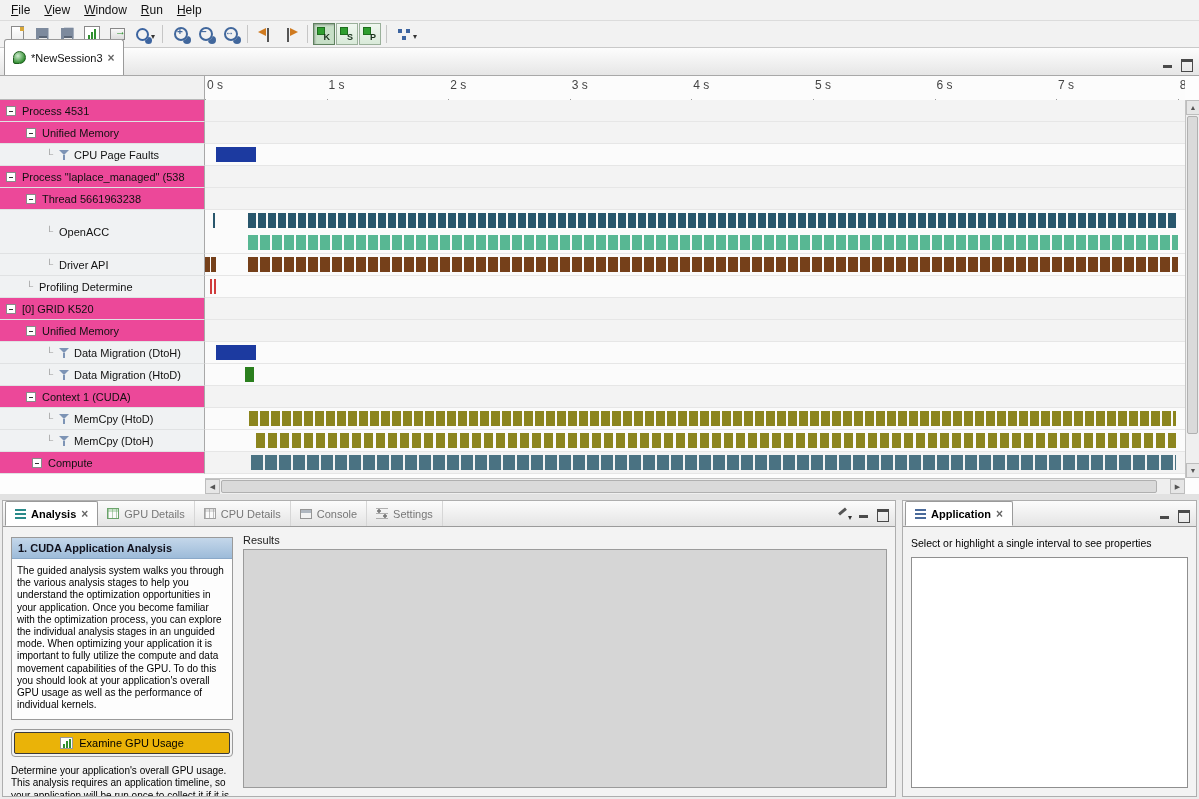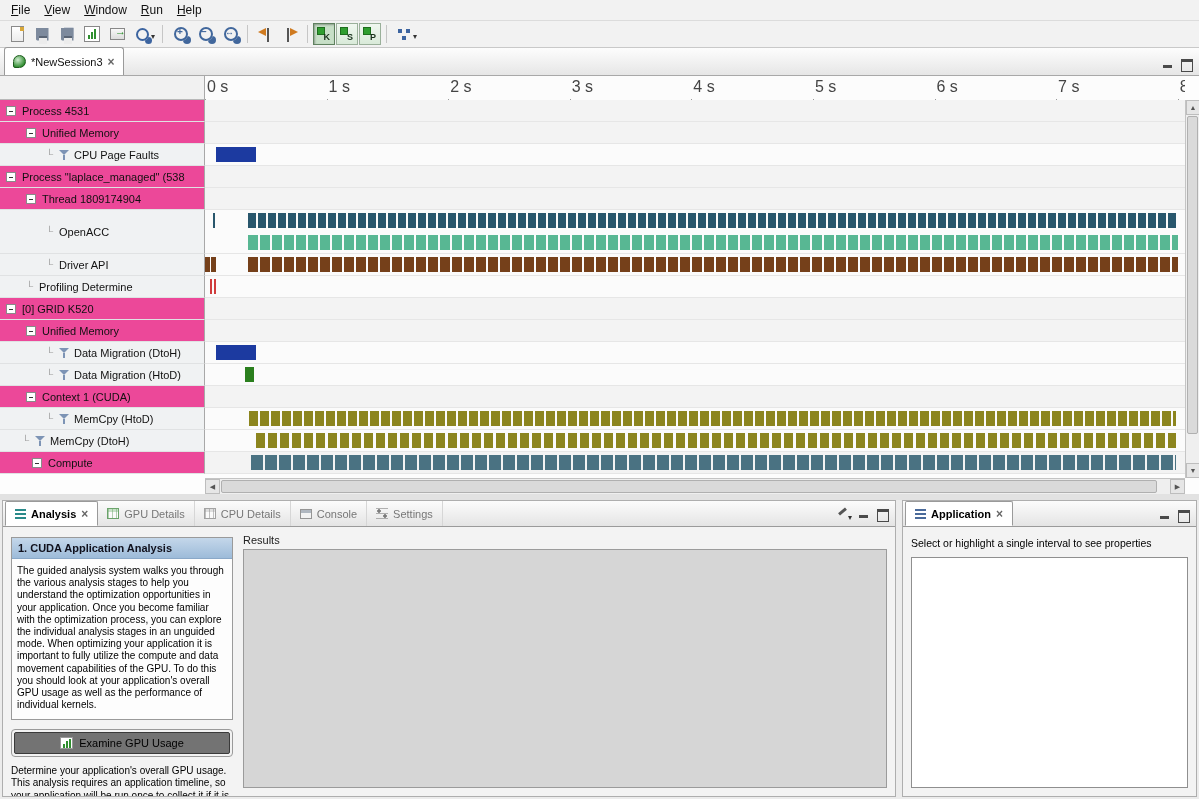--- a/index.html
+++ b/index.html
@@ -58,39 +58,39 @@
   .ic-kernel-toggle-button::before, .ic-stream-toggle-button::before, .ic-process-toggle-button::before {
     content:""; position:absolute; top:3px; left:3px; width:6px; height:6px; background:#2f9e2f; border:1px solid #1d6e1d; }
   .ic-analysis-menu-button { width:27px; }
   .ic-analysis-menu-button::before { content:""; position:absolute; left:5px; top:5px; width:4px; height:4px; background:#3c64a0;
     box-shadow:8px 0 0 #3c64a0, 4px 7px 0 #3c64a0; }
   .ic-analysis-menu-button::after { content:"\25BE"; position:absolute; right:1px; bottom:3px; font-size:8px; color:#333; }
   
   .session-tabbar { position:absolute; top:48px; left:0; right:0; height:28px;
     background:linear-gradient(#fdfdfd,#e6e6e6); border-bottom:1px solid #a8a8a8;
     display:flex; align-items:flex-end; justify-content:space-between; }
-  .session-tab { display:flex; align-items:center; gap:5px; height:28px; margin-left:4px; padding:0 8px;
+  .session-tab { display:flex; align-items:center; gap:5px; height:36px; margin-left:4px; padding:0 8px;
     background:#fff; border:1px solid #9a9a9a; border-bottom:none; border-radius:3px 3px 0 0; font-size:11px; }
   .session-icon { width:13px; height:13px; border-radius:50% 50% 50% 2px;
     background:radial-gradient(circle at 35% 35%, #cfeccf, #2c8a2c 75%); border:1px solid #1e5e1e; }
   .close-icon::before { content:"\00D7"; font-size:12px; font-weight:bold; color:#666; line-height:1; }
   .tabbar-controls { display:flex; align-items:center; gap:8px; padding:0 8px 6px 0; }
   .win-min, .win-max { display:inline-block; width:10px; height:10px; position:relative; }
   .win-min::after { content:""; position:absolute; left:0; bottom:1px; width:9px; height:3px; background:#4a4a4a; }
   .win-max::after { content:""; position:absolute; left:0; top:0; width:10px; height:9px;
     border:1px solid #4a4a4a; border-top:3px solid #4a4a4a; }
   .view-menu { position:relative; width:14px; height:12px; }
   .view-menu::before { content:""; position:absolute; left:1px; top:2px; width:9px; height:3px; background:#555; transform:rotate(-40deg); }
   .view-menu::after { content:"\25BE"; position:absolute; right:-1px; bottom:-2px; font-size:8px; color:#333; }
   
   .timeline { position:absolute; top:76px; left:0; right:0; height:418px; background:#fdfdfd; }
   .ruler-corner { position:absolute; left:0; top:0; width:205px; height:24px; background:#f1f1f1;
     border-bottom:1px solid #b8b8b8; border-right:1px solid #a8a8a8; }
   .ruler { position:absolute; left:205px; right:14px; top:0; height:33px; background:#fcfcfc;
-    border-bottom:1px solid #b8b8b8; font-size:16px; color:#444; overflow:hidden; }
+    border-bottom:1px solid #b8b8b8; font-size:12px; color:#444; overflow:hidden; }
   .ruler::before { content:""; position:absolute; left:0; right:0; bottom:0; height:5px;
     background:repeating-linear-gradient(90deg,#c9c9c9 0 1px,transparent 1px 30.4px); }
   .ruler-tick { position:absolute; top:2px; bottom:0; }
   .ruler-tick::after { content:""; position:absolute; left:0; bottom:0; width:1px; height:9px; background:#9a9a9a; }
   .ruler-label { position:absolute; left:2px; top:0; white-space:nowrap; }
   .rows { position:absolute; left:0; right:14px; top:24px; bottom:16px; overflow:hidden; background:#fdfdfd; }
   .t-row { display:flex; height:22px; }
   .t-row.tall { height:44px; }
   .tree-cell { width:205px; flex:none; display:flex; align-items:center; background:#f0f2f3;
     border-right:1px solid #a8a8a8; border-bottom:1px solid #e0e2e3; overflow:hidden; }
@@ -158,21 +158,21 @@
   .ai-up::after { content:""; position:absolute; left:-2px; top:7px; width:4px; height:4px; background:#e8821e; }
   .a-sep { width:1px; height:16px; background:#c8c8c8; margin:0 5px; }
   .ai-pdf { position:relative; width:11px; height:13px; background:#fff; border:1px solid #888; }
   .ai-pdf::after { content:""; position:absolute; left:-2px; bottom:1px; width:7px; height:6px; background:#c33333; }
   .pdf-label { font-size:11px; color:#444; }
   .stage-box { margin-top:6px; border:1px solid #9a9a9a; background:#fdfdfd; flex:none; }
   .stage-title { background:linear-gradient(#c4d7ea,#9dbbd9); border-bottom:1px solid #8aa8c8;
     font-size:11px; font-weight:bold; padding:4px 6px; color:#10101c; }
   .stage-desc { padding:6px 5px 8px 5px; font-size:10px; line-height:1.22; color:#000; }
   .btn-ring { margin-top:9px; border:1px solid #9a9a9a; border-radius:4px; padding:2px; background:#f2f2f2; flex:none; }
-  .examine-btn { border:1px solid #3a3a3a; border-radius:2px; background:#737373; height:22px;
+  .examine-btn { border:1px solid #3a3a3a; border-radius:2px; background:#eab308; height:22px;
     display:flex; align-items:center; justify-content:center; gap:6px; font-size:11px; color:#000; }
   .btn-chart-icon { width:13px; height:12px; border:1px solid #999; background-color:#fff;
     background-image:linear-gradient(#2f8f2f,#2f8f2f),linear-gradient(#2f8f2f,#2f8f2f),linear-gradient(#2f8f2f,#2f8f2f);
     background-position:2px bottom,5px bottom,8px bottom; background-size:2px 4px,2px 7px,2px 9px; background-repeat:no-repeat; }
   .stage-footer { margin-top:8px; font-size:10px; line-height:1.22; color:#000; }
   .results-col { flex:1; min-width:0; display:flex; flex-direction:column; padding-bottom:8px; }
   .results-label { flex:none; font-size:11px; color:#222; margin:3px 0 3px 0; }
   .results-box { flex:1; background:#d6d6d6; border:1px solid #9b9b9b; }
   
   .props-body { position:absolute; top:26px; left:0; right:0; bottom:0; display:flex; flex-direction:column; padding:6px 8px 8px 8px; }
@@ -291,21 +291,21 @@
         <div class="t-row group">
           <div class="tree-cell" style="padding-left: 6px;">
             <span class="expander"></span>
             <span class="tree-label">Process "laplace_managed" (538</span>
           </div>
           <div class="lane-cell"></div>
         </div>
         <div class="t-row group">
           <div class="tree-cell" style="padding-left: 26px;">
             <span class="expander"></span>
-            <span class="tree-label">Thread 1809174904</span>
+            <span class="tree-label">Thread 5661963238</span>
           </div>
           <div class="lane-cell"></div>
         </div>
         <div class="t-row tall">
           <div class="tree-cell" style="padding-left: 46px;">
             <span class="conn"></span>
             <span class="tree-label">OpenACC</span>
           </div>
           <div class="lane-cell">
             <div class="bar" style="left: 0.806452%; width: 0.186104%; background: rgb(40, 86, 108); top: 3px;"></div>
@@ -378,21 +378,21 @@
           <div class="tree-cell" style="padding-left: 46px;">
             <span class="conn"></span>
             <span class="funnel"></span>
             <span class="tree-label">MemCpy (HtoD)</span>
           </div>
           <div class="lane-cell">
             <div class="bar" style="left: 4.4665%; width: 94.665%; background: repeating-linear-gradient(90deg, rgb(140, 133, 30) 0px, rgb(140, 133, 30) 9px, transparent 9px, transparent 11px);"></div>
           </div>
         </div>
         <div class="t-row">
-          <div class="tree-cell" style="padding-left: 22px;">
+          <div class="tree-cell" style="padding-left: 46px;">
             <span class="conn"></span>
             <span class="funnel"></span>
             <span class="tree-label">MemCpy (DtoH)</span>
           </div>
           <div class="lane-cell">
             <div class="bar" style="left: 5.21092%; width: 93.9206%; background: repeating-linear-gradient(90deg, rgb(140, 133, 30) 0px, rgb(140, 133, 30) 9px, transparent 9px, transparent 12px);"></div>
           </div>
         </div>
         <div class="t-row group">
           <div class="tree-cell" style="padding-left: 32px;">

